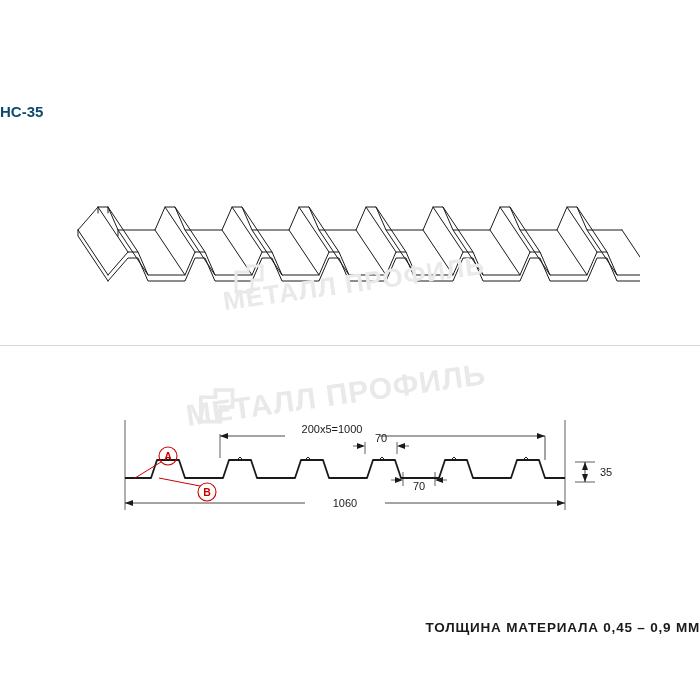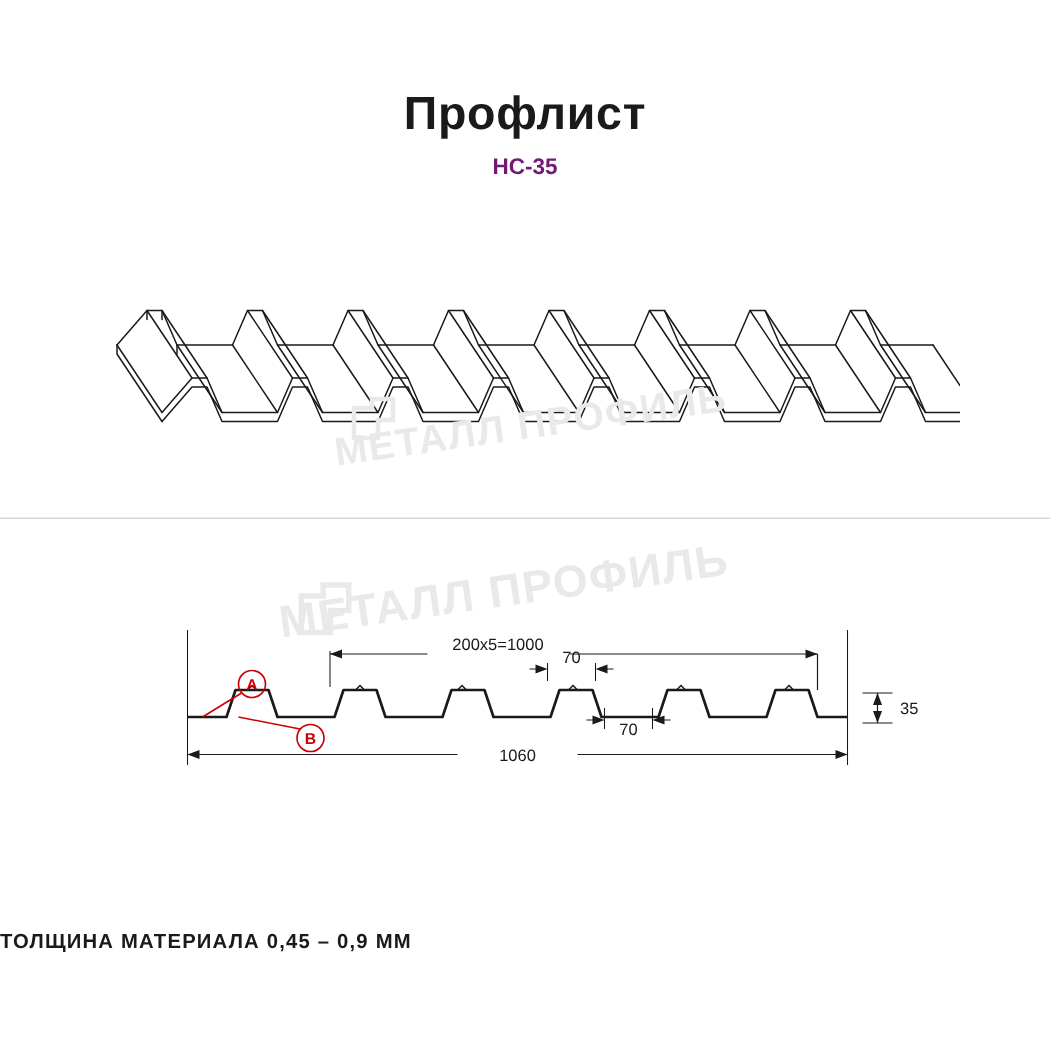--- a/index.html
+++ b/index.html
@@ -32,24 +32,24 @@
     font-size: 31px;
     font-weight: bold;
     letter-spacing: 0.5px;
     color: #1a1a1a;
   }
   .subtitle {
     position: absolute;
     top: 103px;
     left: 0;
     width: 700px;
-    text-align: center;
+    text-align: left;
     font-size: 15px;
     font-weight: bold;
-    color: #701a75;
+    color: #0c4a6e;
   }
 
   
   .watermark {
     position: absolute;
     color: #e9e9e9;
     font-weight: bold;
     letter-spacing: 1px;
     white-space: nowrap;
     pointer-events: none;
@@ -96,21 +96,21 @@
     top: 400px;
     left: 95px;
   }
 
   
   .footer-note {
     position: absolute;
     top: 620px;
     left: 0;
     width: 700px;
-    text-align: left;
+    text-align: right;
     font-size: 13.5px;
     font-weight: bold;
     letter-spacing: 0.8px;
     color: #1a1a1a;
   }
 
   .dim-text {
     font-family: "Liberation Sans", sans-serif;
     font-size: 11px;
     fill: #1a1a1a;
@@ -120,21 +120,20 @@
     font-size: 10.5px;
     fill: #cc0000;
     font-weight: bold;
   }
 </style>
 </head>
 <body>
 
 <div class="page">
 
-  <div class="title">Профлист</div>
   <div class="subtitle">НС-35</div>
 
   <div class="iso-drawing">
     <svg width="580" height="150" viewBox="0 0 580 150" xmlns="http://www.w3.org/2000/svg">
       <g fill="none" stroke="#1a1a1a" stroke-width="1" stroke-linejoin="round" stroke-linecap="round">
 
         <path d="M18 55 L38 32 L48 32 L58 55 L95 55 L105 32 L115 32 L125 55 L162 55
                  L172 32 L182 32 L192 55 L229 55 L239 32 L249 32 L259 55 L296 55
                  L306 32 L316 32 L326 55 L363 55 L373 32 L383 32 L393 55 L430 55
                  L440 32 L450 32 L460 55 L497 55 L507 32 L517 32 L527 55 L562 55"></path>

